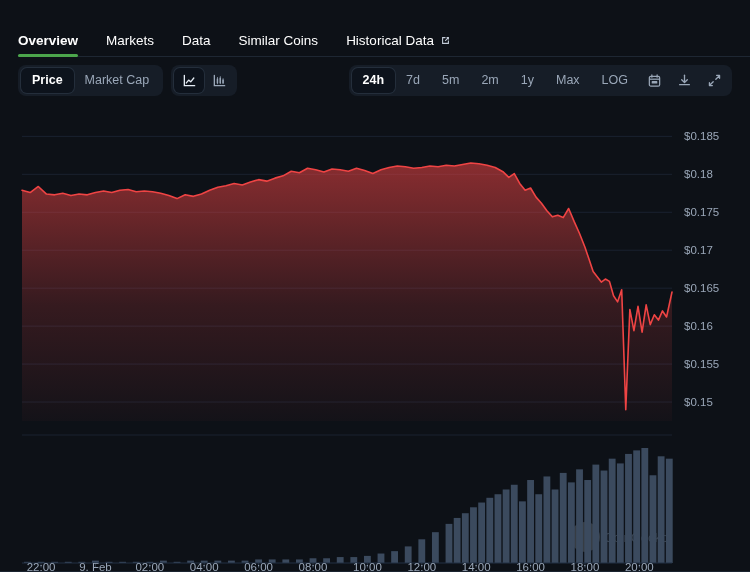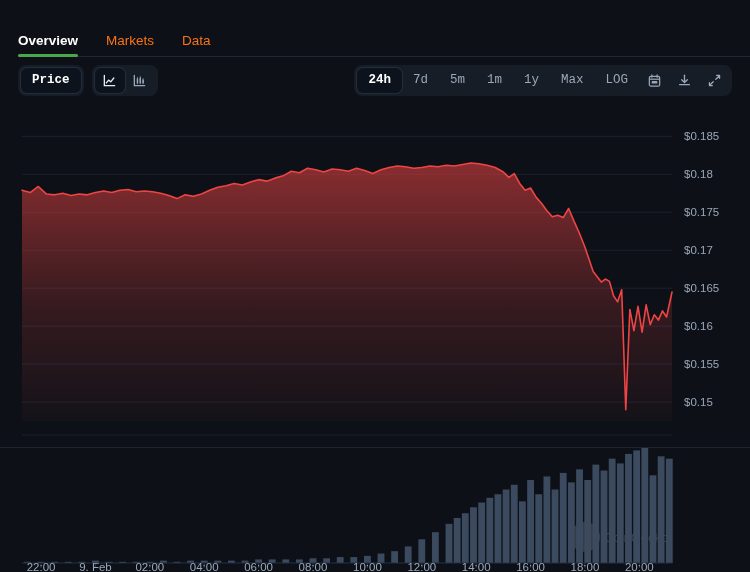--- a/index.html
+++ b/index.html
@@ -3,21 +3,21 @@
 <meta charset="utf-8">
 <style>
   * { box-sizing: border-box; margin: 0; padding: 0; }
   html, body {
     width: 750px; height: 572px;
     background: #0d1117;
     font-family: "Liberation Sans", sans-serif;
     overflow: hidden;
   }
   .app {
-    width: 750px; height: 448px;
+    width: 750px; height: 572px;
     background: #0d1117;
     position: relative;
     display: flex;
     flex-direction: column;
     border-bottom: 1px solid #1b2430;
   }
 
   
   .tabbar {
     height: 57px;
@@ -35,21 +35,21 @@
     background: #1e2733;
   }
   .tab {
     position: relative;
     display: flex;
     align-items: center;
     gap: 6px;
     padding: 0 0 9px 0;
     margin-right: 28px;
     font-size: 13.5px;
-    color: #f97316;
+    color: #ffffff;
     cursor: pointer;
     white-space: nowrap;
     z-index: 2;
   }
   .tab.active { color: #ffffff; font-weight: bold; }
   .tab.active::after {
     content: "";
     position: absolute;
     left: 0; right: 0; bottom: 0;
     height: 3px;
@@ -65,21 +65,20 @@
     justify-content: space-between;
     padding: 0 18px;
     flex: none;
   }
   .tgroup {
     display: flex;
     align-items: center;
     background: #161d27;
     border-radius: 8px;
     padding: 3px;
-    font-family: Liberation Mono, monospace;
   }
   .tgroup.left { margin-right: 8px; }
   .tbtn {
     font-size: 12.5px;
     color: #9aa7b8;
     padding: 5px 11px;
     border-radius: 6px;
     cursor: pointer;
     white-space: nowrap;
     line-height: 15px;
@@ -130,26 +129,37 @@
   <div class="tabbar" id="tabbar">
       <div class="tab active" style="--accent: #4ca64c;">
         <span>Overview</span>
       </div>
       <div class="tab" style="--accent: #4ca64c;">
         <span>Markets</span>
       </div>
       <div class="tab" style="--accent: #4ca64c;">
         <span>Data</span>
       </div>
+      <div class="tab" style="--accent: #4ca64c;">
+        <span>Similar Coins</span>
+      </div>
+      <div class="tab" style="--accent: #4ca64c;">
+        <span>Historical Data</span>
+        <svg width="11" height="11" viewBox="0 0 16 16" style="margin-bottom: 1px;">
+          <path d="M3 3h5v1.6H4.6v6.8h6.8V8H13v5H3V3z" fill="#c3ccd9"></path>
+          <path d="M9.6 3H13v3.4h-1.6V5.7L8.1 9l-1.1-1.1 3.3-3.3H9.6V3z" fill="#c3ccd9"></path>
+        </svg>
+      </div>
     </div>
 
   <div class="toolbar">
     <div class="leftgroups">
       <div class="tgroup left" id="metricgroup">
           <div class="tbtn active">Price</div>
+          <div class="tbtn">Market Cap</div>
         </div>
       <div class="tgroup" id="charttypegroup">
           <div class="ibtn active">
             <svg width="15" height="15" viewBox="0 0 16 16">
               <path d="M2.5 2.5v11h11" stroke="currentColor" stroke-width="1.4" fill="none" stroke-linecap="round"></path>
               <path d="M4.6 10.6l2.5-3 2.2 1.8 3.3-4.1" stroke="currentColor" stroke-width="1.4" fill="none" stroke-linecap="round" stroke-linejoin="round"></path>
             </svg>
           </div>
           <div class="ibtn">
             <svg width="15" height="15" viewBox="0 0 16 16">
@@ -162,21 +172,21 @@
               <rect x="11.4" y="5.6" width="0.8" height="6.2" fill="currentColor"></rect>
             </svg>
           </div>
         </div>
     </div>
     <div class="rightgroup">
       <div class="tgroup" id="rangegroup">
           <div class="tbtn active">24h</div>
           <div class="tbtn">7d</div>
           <div class="tbtn">5m</div>
-          <div class="tbtn">1m</div>
+          <div class="tbtn">2m</div>
           <div class="tbtn">1y</div>
           <div class="tbtn">Max</div>
           <div class="tbtn">LOG</div>
           <div class="ibtn">
             <svg width="15" height="15" viewBox="0 0 16 16">
               <rect x="2.5" y="3.5" width="11" height="10.5" rx="1.6" stroke="currentColor" stroke-width="1.3" fill="none"></rect>
               <path d="M2.5 6.6h11" stroke="currentColor" stroke-width="1.3"></path>
               <path d="M5.2 2v2.4M10.8 2v2.4" stroke="currentColor" stroke-width="1.3" stroke-linecap="round"></path>
               <rect x="5" y="8.6" width="6" height="2.6" rx="0.6" fill="currentColor"></rect>
             </svg>

